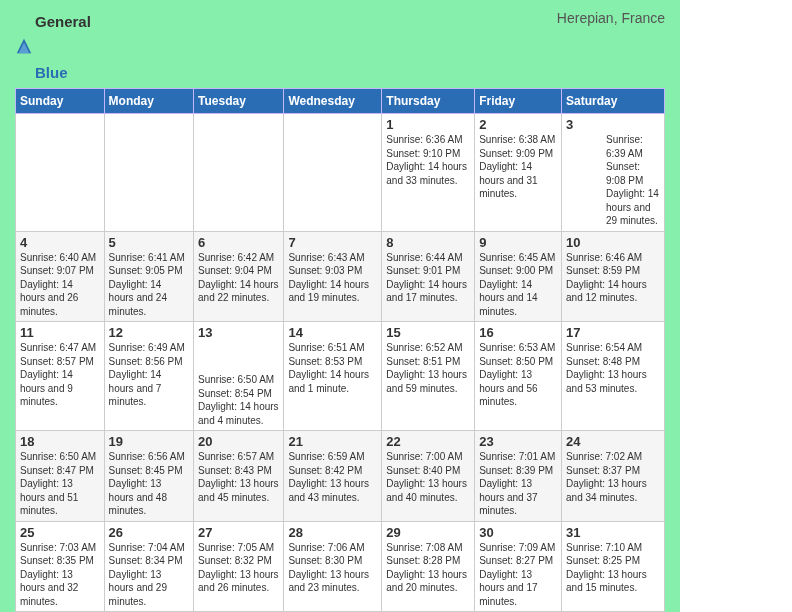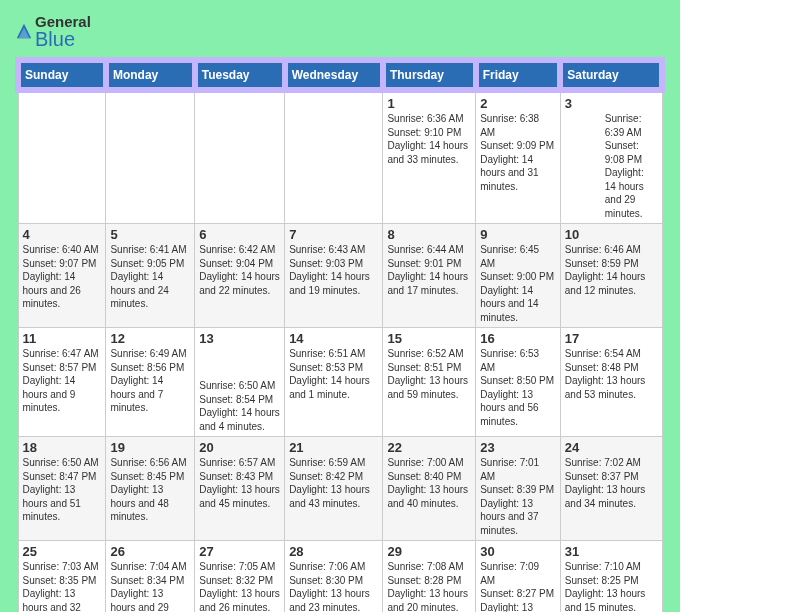--- a/index.html
+++ b/index.html
@@ -30,23 +30,24 @@
       display: flex;
       flex-direction: column;
       line-height: 1;
     }
     .logo-general {
       font-size: 15px;
       font-weight: bold;
       color: #333;
     }
     .logo-blue {
-      font-size: 20px;
-      font-weight: normal;
+      font-size: 15px;
+      font-weight: bold;
       color: #2a6db5;
+      margin-top: 36px;
     }
     .logo-icon {
       width: 18px;
       height: 18px;
       margin-right: 2px;
       margin-top: -2px;
     }
     .title-area {
       text-align: right;
     }
@@ -65,21 +66,21 @@
       border-collapse: collapse;
       font-size: 10.5px;
     }
     .calendar thead th {
       background: #2a6db5;
       color: #fff;
       padding: 5px 4px;
       text-align: left;
       font-size: 12px;
       font-weight: bold;
-      border: 6px solid #c4b5fd;
+      border: 1px solid #c4b5fd;
     }
     .calendar tbody td {
       border: 1px solid #ccc;
       vertical-align: top;
       padding: 3px 4px;
       width: 113px;
       height: 90px;
       background: #fff;
     }
     .calendar tbody tr:nth-child(even) td {
@@ -110,20 +111,21 @@
       <svg class="logo-icon" viewBox="0 0 20 20">
         <polygon points="10,2 18,18 2,18" fill="#2a6db5"></polygon>
         <polygon points="10,6 16,18 4,18" fill="#5a9fd4"></polygon>
       </svg>
       <div class="logo-text">
         <span class="logo-general">General</span>
         <span class="logo-blue">Blue</span>
       </div>
     </div>
     <div class="title-area">
+      <div class="location">Herepian, France</div>
     </div>
   </div>
 
   <table class="calendar">
     <thead>
       <tr>
       <th>Sunday</th>
           <th>Monday</th>
           <th>Tuesday</th>
           <th>Wednesday</th>

